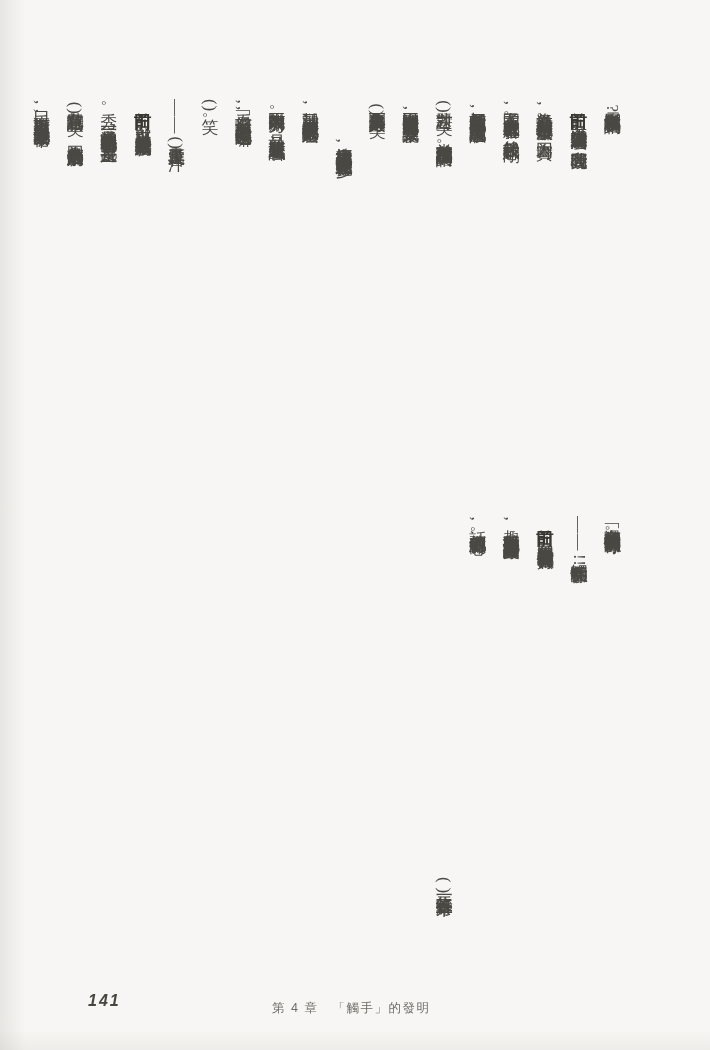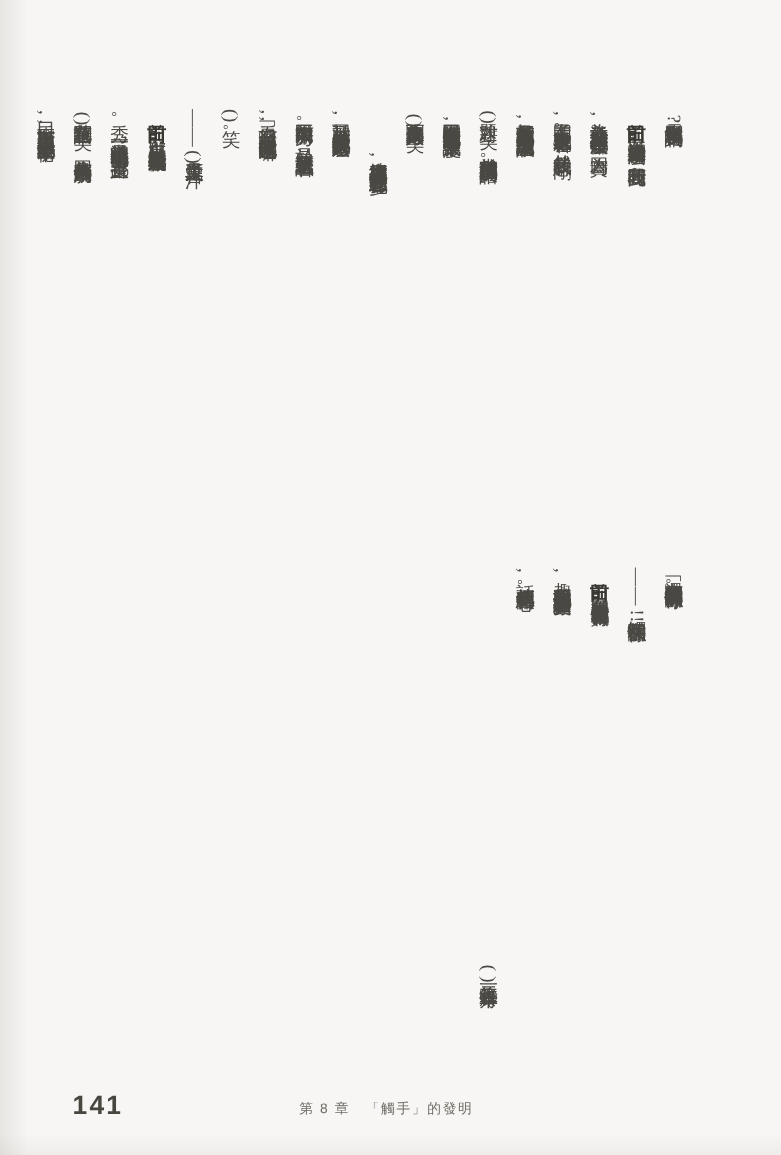--- a/index.html
+++ b/index.html
@@ -33,26 +33,27 @@
   .col.align-end { text-align: end; }
   .speaker {
     font-family: "Liberation Sans", "DejaVu Sans", sans-serif;
     font-weight: 700;
     font-size: 17.5px;
     letter-spacing: 1.5px;
     color: #393833;
   }
   .name-gap { display: inline-block; width: 1px; height: 13px; }
   .pagenum {
-    position: absolute; left: 66px; top: 992px;
+    position: absolute; left: 88px; top: 992px;
     font-family: "Liberation Sans", "DejaVu Sans", sans-serif;
     font-weight: 700;
-    font-size: 24px;
+    font-size: 16px;
     letter-spacing: 2px;
     color: #47463f;
+    font-style: italic;
   }
   .chapter {
     position: absolute; left: 272px; top: 1000px;
     font-family: "Liberation Sans", "DejaVu Sans", sans-serif;
     font-size: 12.5px;
     letter-spacing: 1.5px;
     color: #6e6d66;
   }
 </style>
 </head>
@@ -81,14 +82,14 @@
     </div>
   <div class="band band-bottom">
       <div class="col">還有我這個「觸手大師」的女性關係等等。</div>
       <div class="col">——觸手和女性關係!!</div>
       <div class="col"><span class="speaker">前田</span><span class="name-gap"></span><span>因為外國人對日本的漫畫和女性都很有興</span></div>
       <div class="col">趣,所以只要跟他們聊這方面的話題並穿插一些笑</div>
       <div class="col">話,他們就會聽得很開心。</div>
       <div class="col align-end">(收錄於二〇一五年十月)</div>
     </div>
   <div class="pagenum">141</div>
-  <div class="chapter">第 8 章　「觸手」的發明</div>
+  <div class="chapter">第 4 章　「觸手」的發明</div>
 </div>
 
 </body></html>

